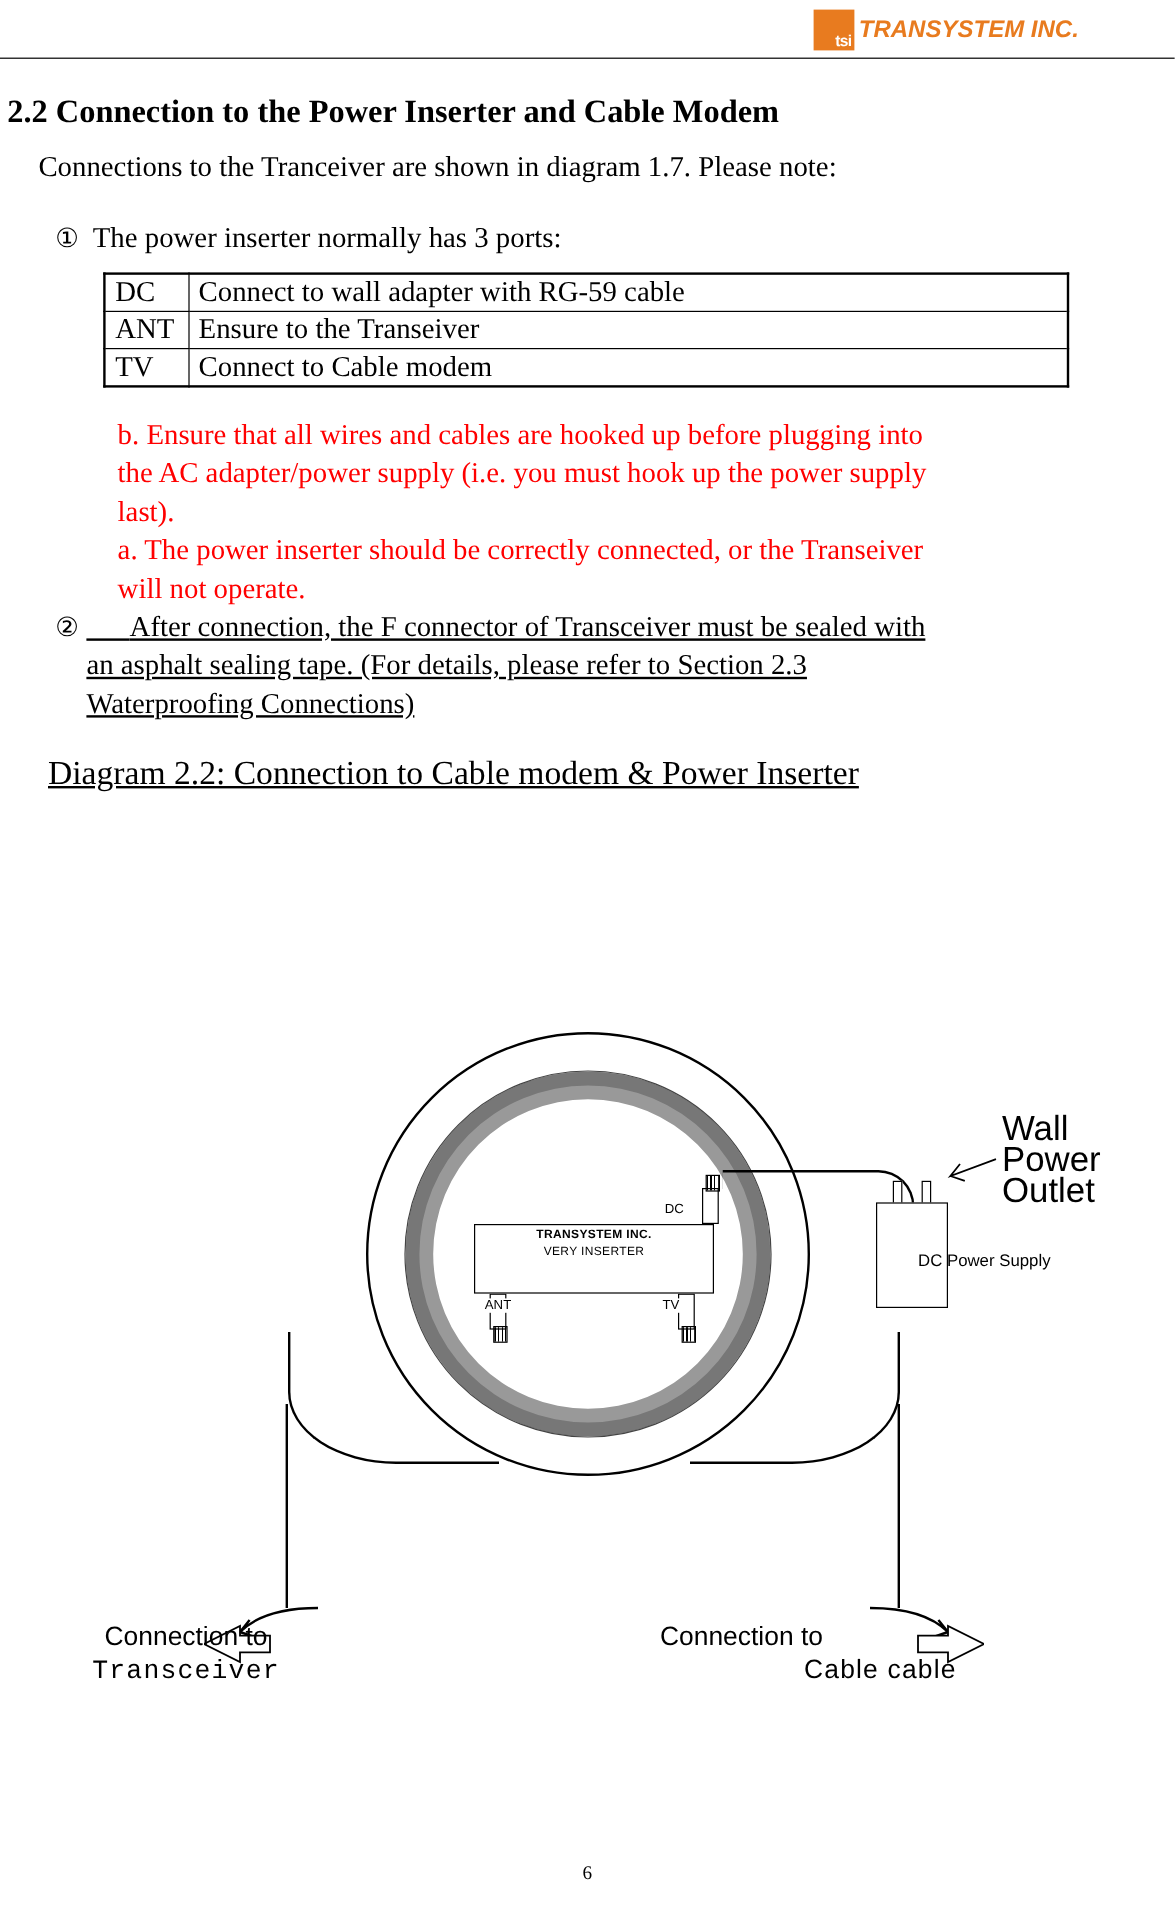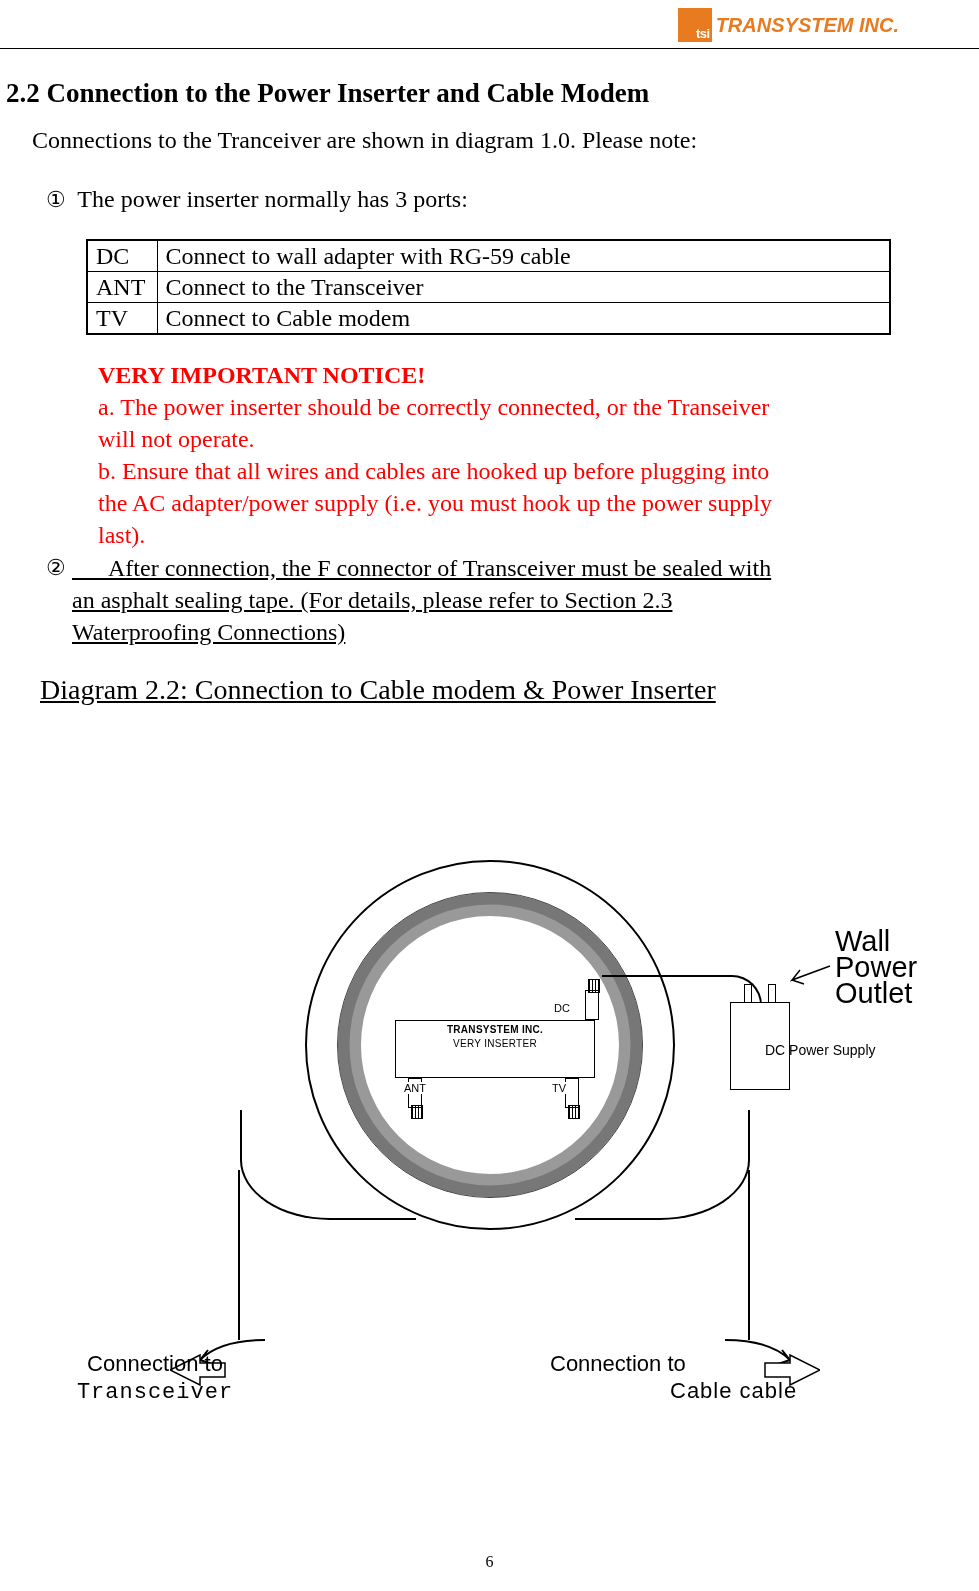--- a/index.html
+++ b/index.html
@@ -66,21 +66,21 @@
     padding-left: 6px;
   }
   .intro {
     font-size: 24px;
     padding-left: 32px;
     margin-bottom: 32px;
   }
   .numbered-item {
     font-size: 24px;
     padding-left: 46px;
-    margin-bottom: 26px;
+    margin-bottom: 14px;
   }
   .circled {
     font-family: Arial, sans-serif;
     font-size: 22px;
   }
   .ports-table {
     border-collapse: collapse;
     margin-left: 86px;
     width: 805px;
     border: 2.5px solid #000;
@@ -366,48 +366,47 @@
 <body>
 
 <div class="header-logo">
   <div class="logo-square"></div>
   <div class="logo-text">TRANSYSTEM INC.</div>
 </div>
 <div class="logo-divider"></div>
 
 <div class="content">
   <h2 class="section-heading">2.2 Connection to the Power Inserter and Cable Modem</h2>
-  <p class="intro">Connections to the Tranceiver are shown in diagram 1.0. Please note:</p>
+  <p class="intro">Connections to the Tranceiver are shown in diagram 1.7. Please note:</p>
 
   <p class="numbered-item">
     <span class="circled">①</span>&nbsp;
     <span>The power inserter normally has 3 ports:</span>
   </p>
 
   <table class="ports-table">
     <tbody>
         <tr>
       <td class="col-port">DC</td>
       <td>Connect to wall adapter with RG-59 cable</td>
     </tr>
     <tr>
       <td class="col-port">ANT</td>
-      <td>Connect to the Transceiver</td>
+      <td>Ensure to the Transeiver</td>
     </tr>
     <tr>
       <td class="col-port">TV</td>
       <td>Connect to Cable modem</td>
     </tr>
   </tbody>
     </table>
 
   <div class="notice-block">
-    <div class="notice-title">VERY IMPORTANT NOTICE!</div>
+    <div class="notice-body">b. Ensure that all wires and cables are hooked up before plugging into the AC adapter/power supply (i.e. you must hook up the power supply last).</div>
     <div class="notice-body">a. The power inserter should be correctly connected, or the Transeiver will not operate.</div>
-    <div class="notice-body">b. Ensure that all wires and cables are hooked up before plugging into the AC adapter/power supply (i.e. you must hook up the power supply last).</div>
   </div>
 
   <p class="numbered-item-2">
     <span class="circled">②</span>
     <span class="bodytext">&nbsp;&nbsp;&nbsp;&nbsp;&nbsp;&nbsp;<span>After connection, the F connector of Transceiver must be sealed with an asphalt sealing tape. (For details, please refer to Section 2.3 Waterproofing Connections)</span></span>
   </p>
 
   <p class="diagram-title">Diagram 2.2: Connection to Cable modem &amp; Power Inserter</p>
 </div>
 

